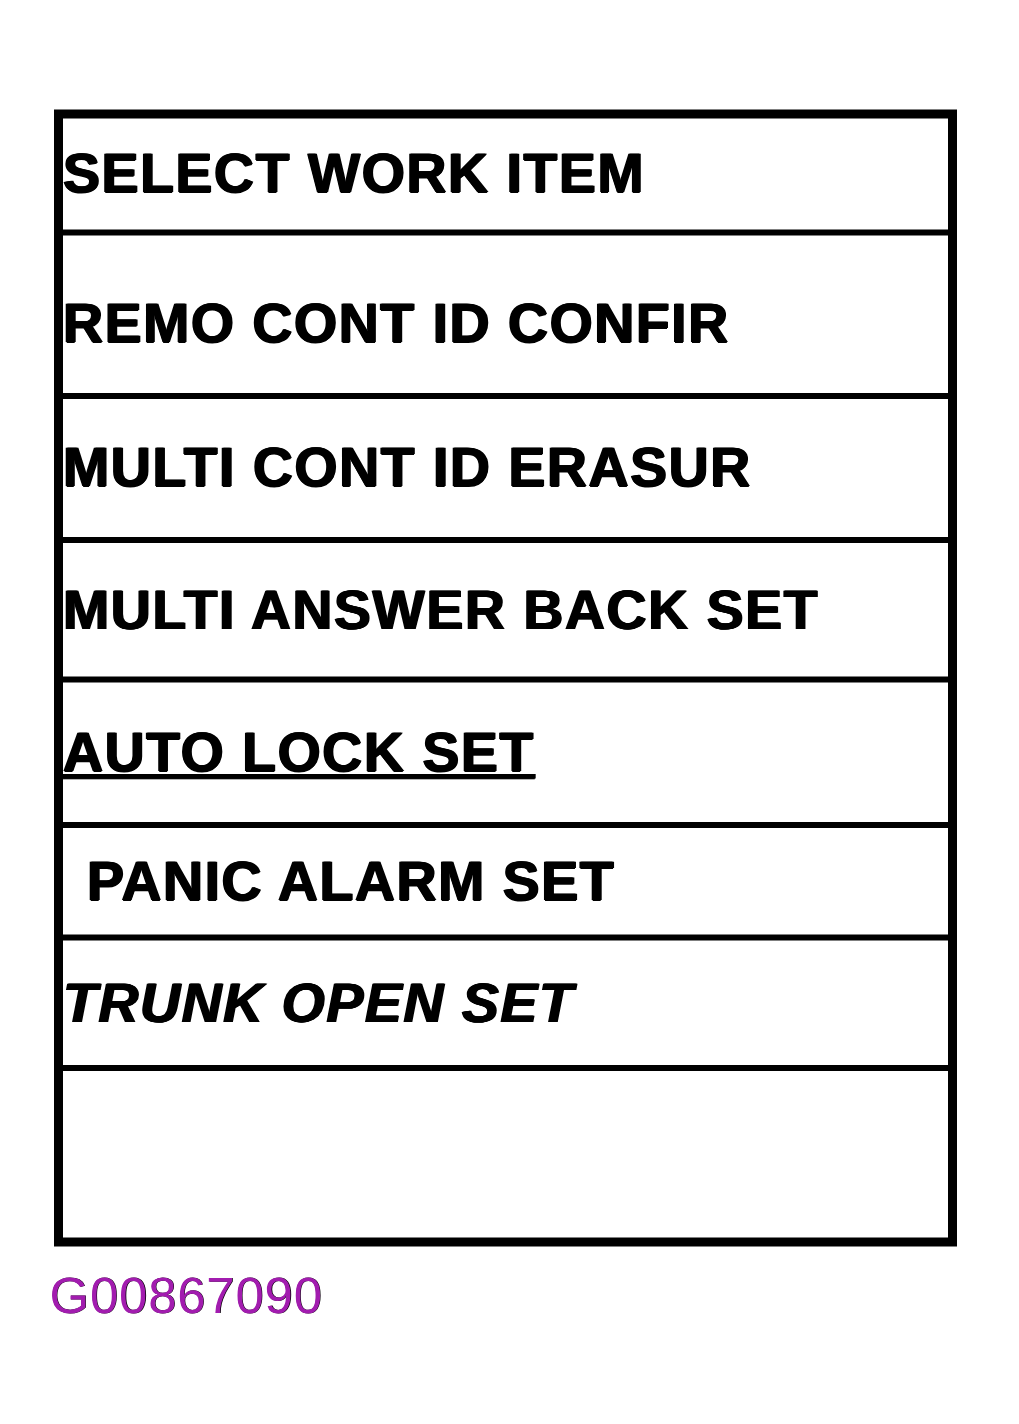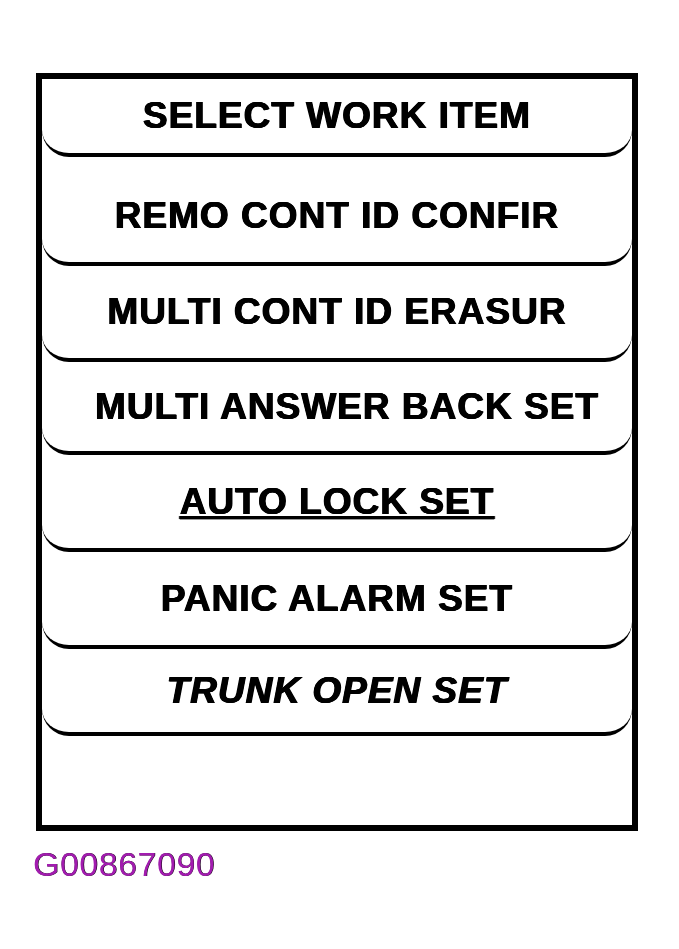--- a/index.html
+++ b/index.html
@@ -24,34 +24,32 @@
     box-sizing: border-box;
     background: #ffffff;
     display: flex;
     flex-direction: column;
   }
   .row {
     box-sizing: border-box;
     border-bottom: 4px solid #000000;
     display: flex;
     align-items: center;
-    justify-content: center;
     overflow: hidden;
-    border-radius: 27px;
   }
   .row.last {
     border-bottom: none;
     flex: 1;
   }
   .r1 { height: 78px; }
   .r2 { height: 97px; margin-top: 12px; }
   .r3 { height: 96px; }
-  .r4 { height: 93px; padding-left: 20px; }
+  .r4 { height: 93px; }
   .r5 { height: 97px; text-decoration: underline; }
-  .r6 { height: 97px; }
+  .r6 { height: 75px; padding-left: 16px; }
   .r7 { height: 87px; font-style: italic; }
   .row-label {
     font-weight: 700;
     font-size: 37px;
     letter-spacing: 1px;
     color: #000000;
     white-space: nowrap;
     
     text-shadow: 0.6px 0 0 #000000, -0.6px 0 0 #000000, 0 0.4px 0 #000000;
   }

